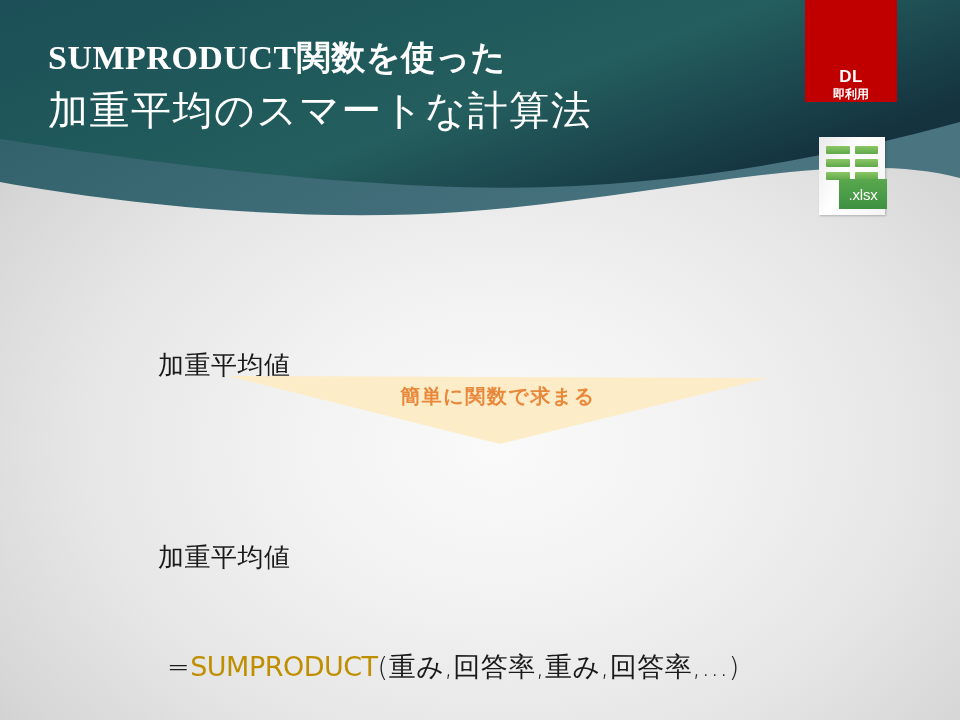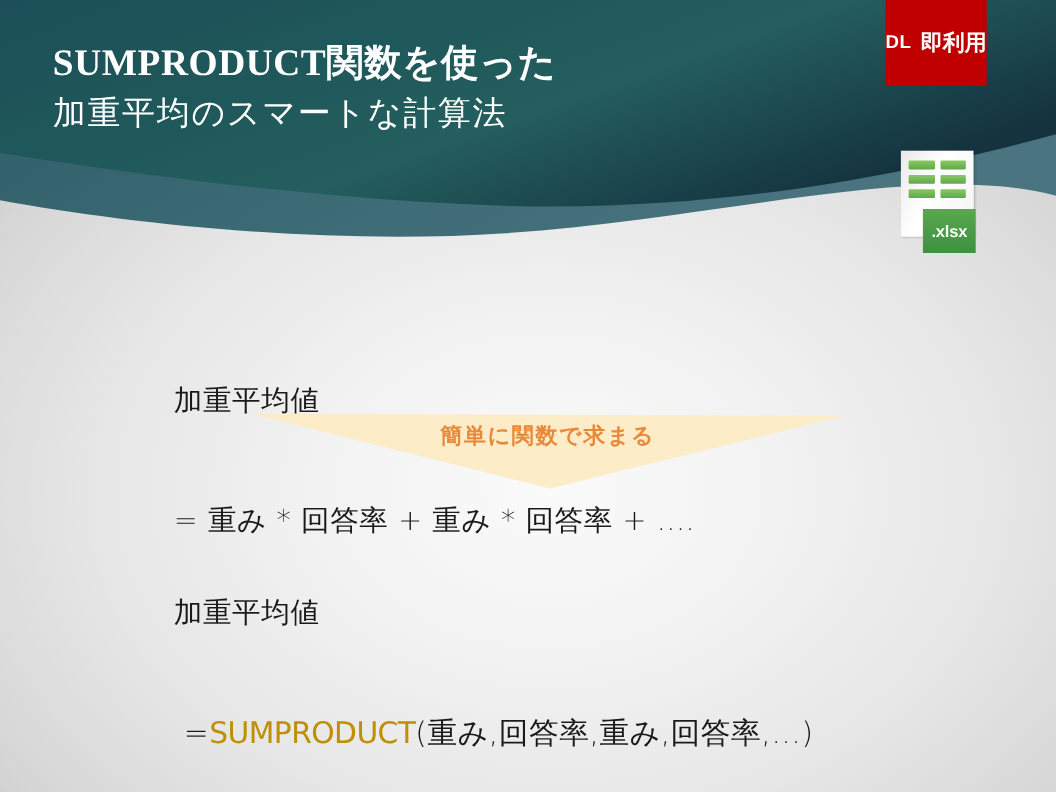--- a/index.html
+++ b/index.html
@@ -56,43 +56,44 @@
     white-space: pre;
   }
   #title-line-1 {
     font-family: "Liberation Serif", "DejaVu Serif", serif;
     font-size: 34px;
     letter-spacing: 0.5px;
     font-weight: 700;
   }
   #title-line-2 {
     font-family: "Liberation Sans", "DejaVu Sans", sans-serif;
-    font-size: 30px;
+    font-size: 40px;
     font-weight: 300;
     letter-spacing: 1.5px;
     margin-top: 4px;
   }
 
   
   #dl-badge {
     position: absolute;
     left: 805px;
     top: 0;
     width: 92px;
-    height: 78px;
+    height: 102px;
     background: #C00000;
     color: #ffffff;
     display: flex;
+    flex-direction: column;
     align-items: center;
-    justify-content: space-between;
+    justify-content: flex-end;
     line-height: 1.25;
     font-weight: bold;
   }
   #dl-badge .dl-l1 { font-size: 17px; letter-spacing: 0.5px; }
-  #dl-badge .dl-l2 { font-size: 20px; letter-spacing: 0px; }
+  #dl-badge .dl-l2 { font-size: 12px; letter-spacing: 0px; }
 
   
   #xlsx-icon {
     position: absolute;
     left: 819px;
     top: 137px;
     width: 68px;
     height: 80px;
   }
   #xlsx-icon .doc-sheet {
@@ -111,27 +112,27 @@
     grid-gap: 5px 5px;
   }
   #xlsx-icon .cell {
     height: 8px;
     background: linear-gradient(180deg, #8CC765 0%, #5FA84B 100%);
     border-radius: 1px;
   }
   #xlsx-icon .ext-tab {
     position: absolute;
     left: 20px;
-    top: 53px;
+    top: 42px;
     width: 48px;
-    height: 40px;
+    height: 30px;
     background: linear-gradient(180deg, #59A84E 0%, #3E9141 100%);
     color: #ffffff;
     font-size: 15px;
-    font-weight: bold;
+    font-weight: normal;
     display: flex;
     align-items: center;
     justify-content: center;
     letter-spacing: -0.2px;
   }
 
   
   .formula-block {
     position: absolute;
     color: #1a1a1a;
@@ -237,21 +238,20 @@
         <div class="cell"></div>
         <div class="cell"></div>
         <div class="cell"></div>
       </div>
     </div>
     <div class="ext-tab">.xlsx</div>
   </div>
 
   <div class="formula-block" id="formula-top">
     <span class="fl">加重平均値</span>
-    <span class="fl">= 重み * 回答率 + 重み * 回答率 + ....</span>
   </div>
 
   <div id="arrow-banner">
     <svg viewBox="0 0 540 72" xmlns="http://www.w3.org/2000/svg" preserveAspectRatio="none">
       <polygon points="0,2 540,4 272,70" fill="#FDECC8"></polygon>
     </svg>
     <div id="arrow-label">簡単に関数で求まる</div>
   </div>
 
   <div class="formula-block" id="formula-bottom">

